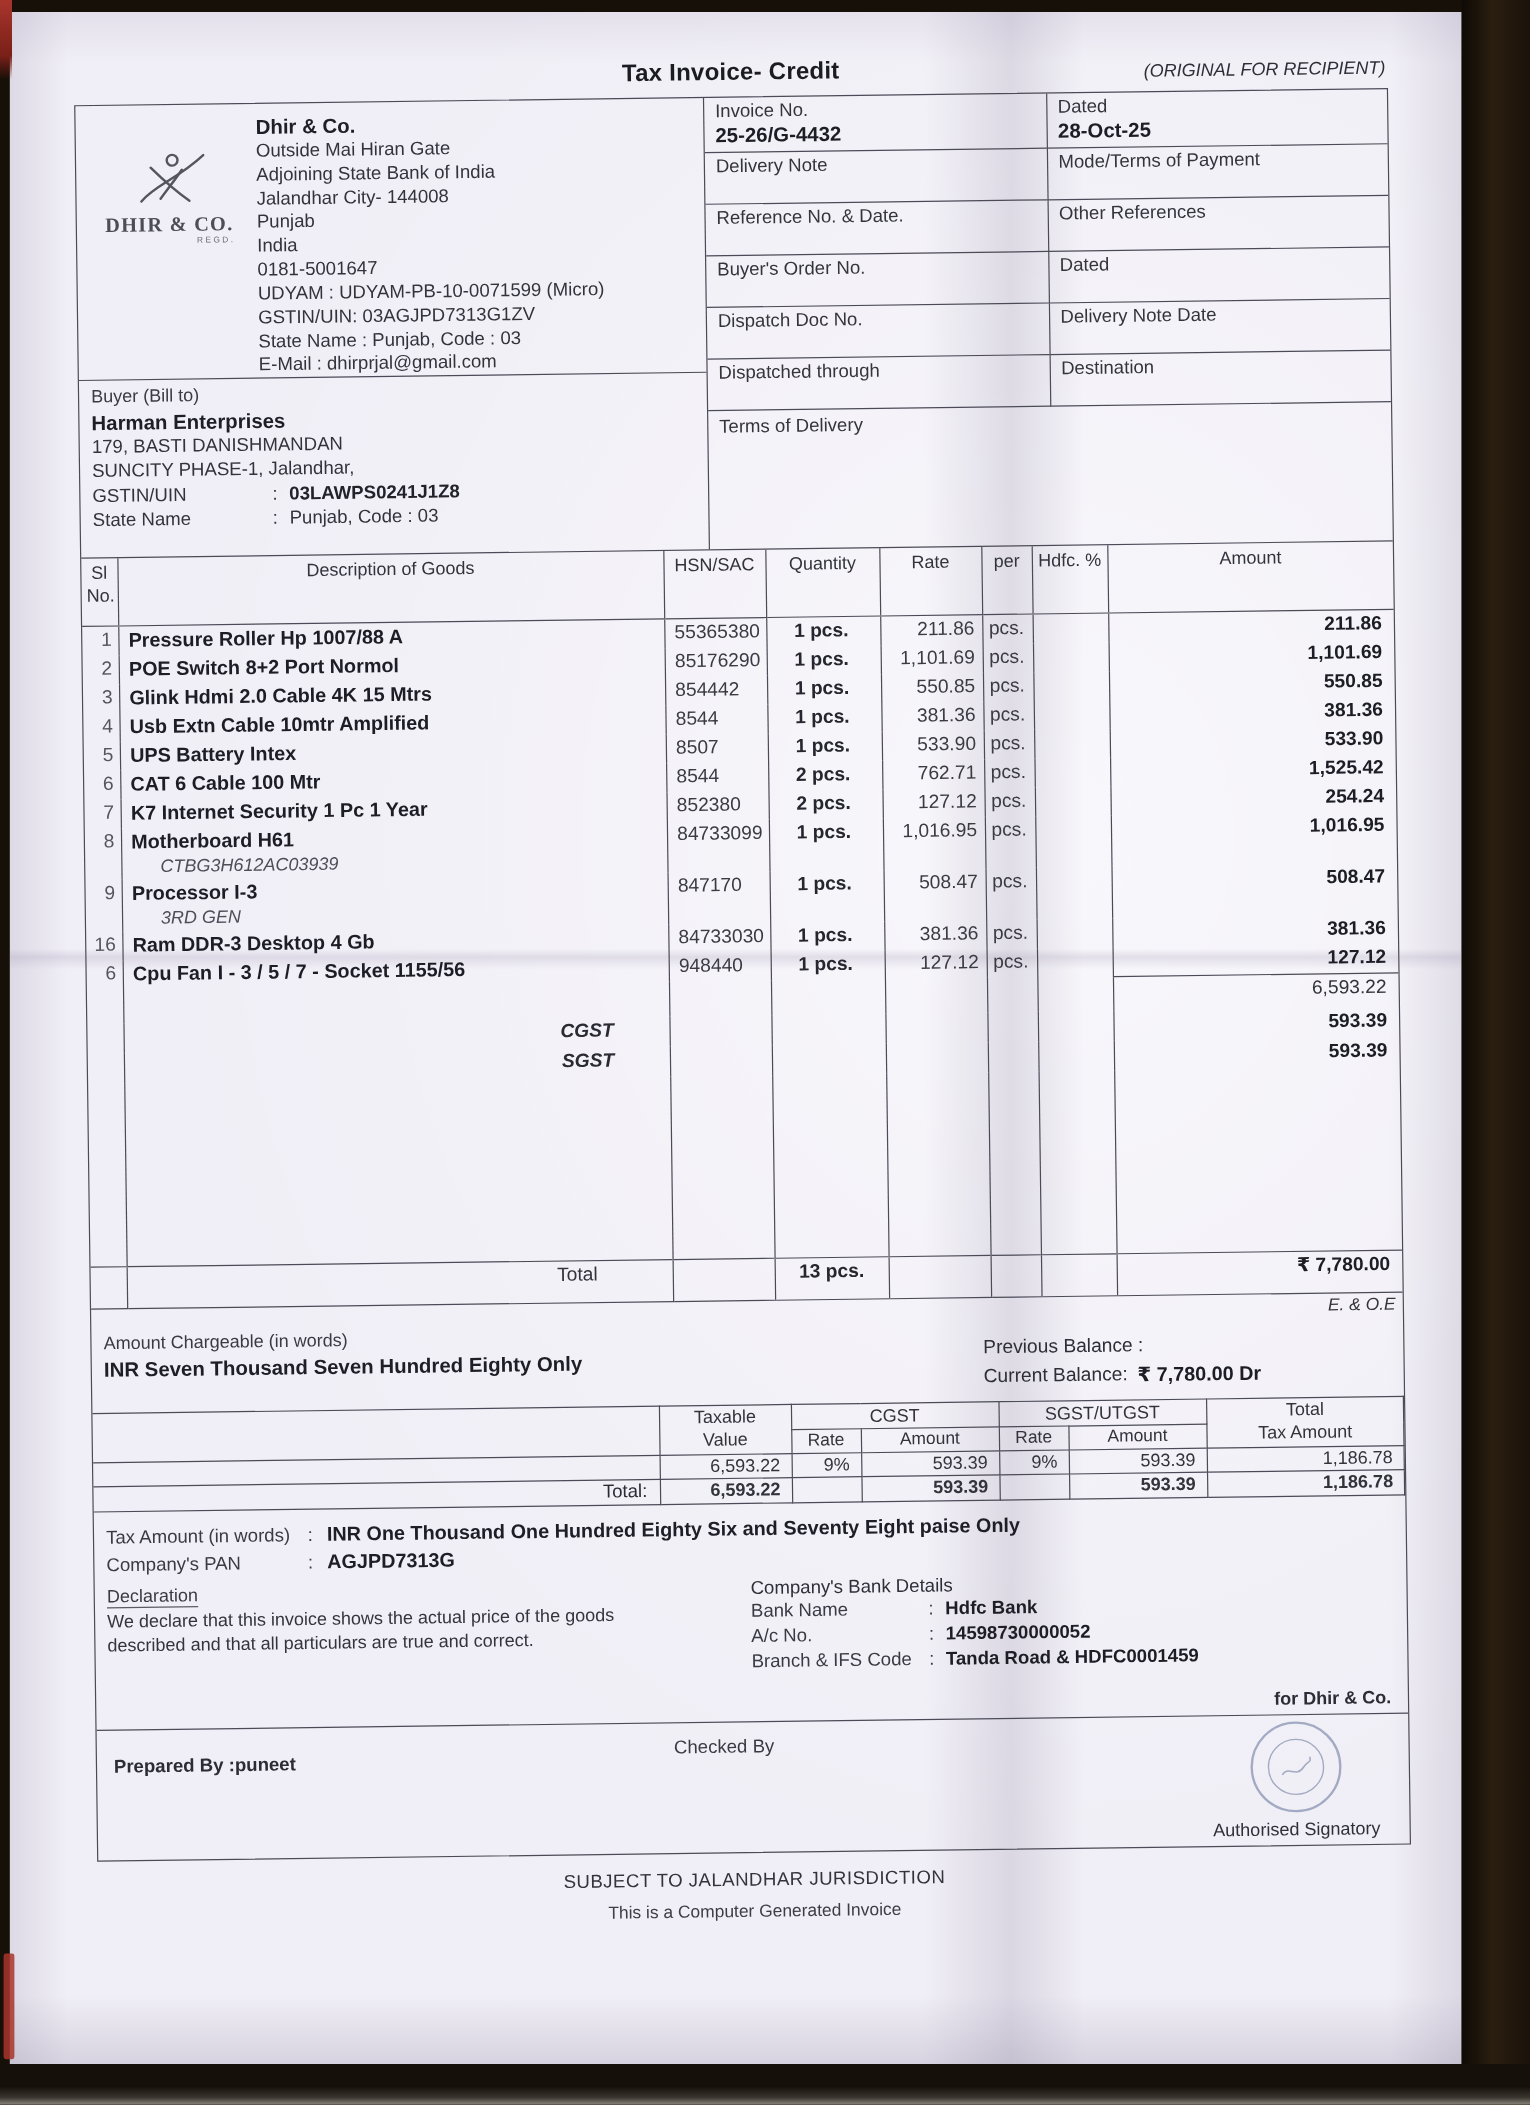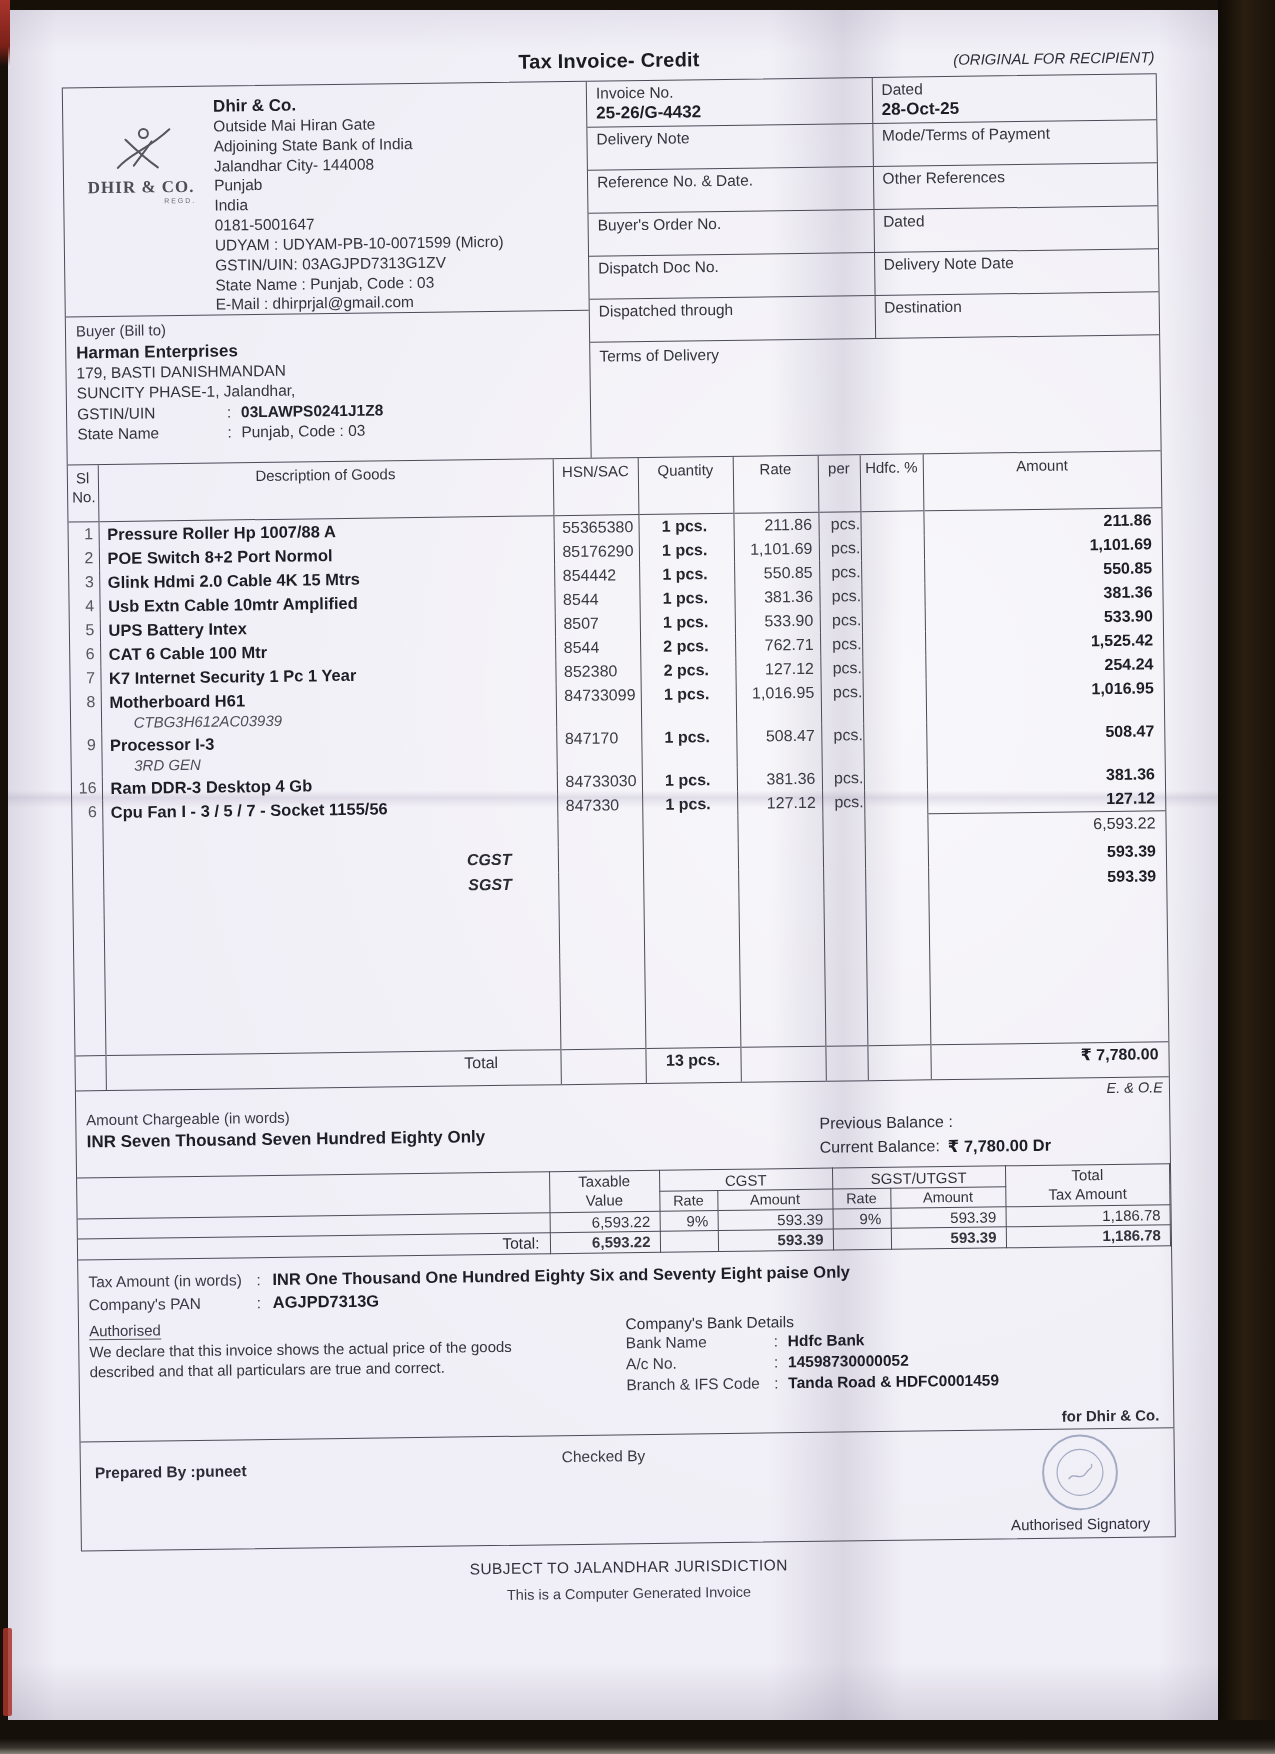--- a/index.html
+++ b/index.html
@@ -75,21 +75,21 @@
   th.th-sl{text-align:left;padding-left:4px;}
   th.th-sl span{display:block;line-height:1.25;}
   table.items td{font-size:16px;line-height:22px;padding:1px 0;}
   .td-sl{text-align:right;padding-right:5px !important;color:#55555e;}
   .td-desc{padding-left:8px !important;}
   .desc{font-weight:700;color:#1d1d26;font-size:16.5px;}
   .desc-sub{font-style:italic;color:#4e4e58;font-size:15px;line-height:19px;padding-left:24px;}
   .td-hsn{padding-left:8px !important;color:#3b3b44;}
   .td-qty{text-align:right;padding-right:26px !important;font-weight:700;color:#26262f;}
   .td-rate{text-align:right;padding-right:6px !important;color:#3b3b44;}
-  .td-per{padding-left:5px !important;color:#3b3b44;font-size:15px;text-align:right;}
+  .td-per{padding-left:5px !important;color:#3b3b44;font-size:15px;}
   .td-amt{text-align:right;padding-right:10px !important;font-weight:700;color:#1d1d26;}
   .item-row td{padding-top:2px;}
   .subtotal-row td{height:26px;}
   td.subtotal{border-top:1.3px solid var(--line);font-weight:400;color:#33333c;}
   .taxline-row td{height:23px;}
   .taxline-label{text-align:right;padding-right:46px !important;font-style:italic;font-weight:700;color:#2a2a33;font-size:16.5px;}
   .spacer-row td{height:150px;}
   .total-row td{border-top:1.3px solid var(--line);border-bottom:1.5px solid var(--line);height:32px;vertical-align:middle;}
   .total-label{text-align:right;padding-right:62px !important;font-size:15.5px;color:#33333c;}
   .total-qty{text-align:center;padding-right:0 !important;font-size:17px;}
@@ -443,21 +443,21 @@
                 <td class="td-disc"></td>
                 <td class="td-amt">381.36</td>
               </tr>
 
               <tr class="item-row">
                 <td class="td-sl">6</td>
                 <td class="td-desc">
                   <div class="desc">Cpu Fan I - 3 / 5 / 7 - Socket 1155/56</div>
                   <div class="desc-sub"></div>
                 </td>
-                <td class="td-hsn">847330</td>
+                <td class="td-hsn">948440</td>
                 <td class="td-qty">1 pcs.</td>
                 <td class="td-rate">127.12</td>
                 <td class="td-per">pcs.</td>
                 <td class="td-disc"></td>
                 <td class="td-amt">127.12</td>
               </tr>
 
             <tr class="subtotal-row">
               <td></td>
                 <td></td>
@@ -583,21 +583,21 @@
 
         <div class="kv-row tax-words">
           <span class="kv-label">Tax Amount (in words)</span><span class="kv-colon">:</span><span class="kv-value">INR One Thousand One Hundred Eighty Six and Seventy Eight paise Only</span>
         </div>
         <div class="kv-row">
           <span class="kv-label">Company's PAN</span><span class="kv-colon">:</span><span class="kv-value">AGJPD7313G</span>
         </div>
 
         <div class="decl-bank">
           <div class="decl">
-            <div class="decl-title">Authorised</div>
+            <div class="decl-title">Declaration</div>
             <div class="decl-line">We declare that this invoice shows the actual price of the goods</div>
             <div class="decl-line">described and that all particulars are true and correct.</div>
           </div>
           <div class="bank">
             <div class="bank-title">Company's Bank Details</div>
 
               <div class="bank-row">
                 <span class="bk">Bank Name</span><span class="bc">:</span><span class="bv">Hdfc Bank</span>
               </div>
 

